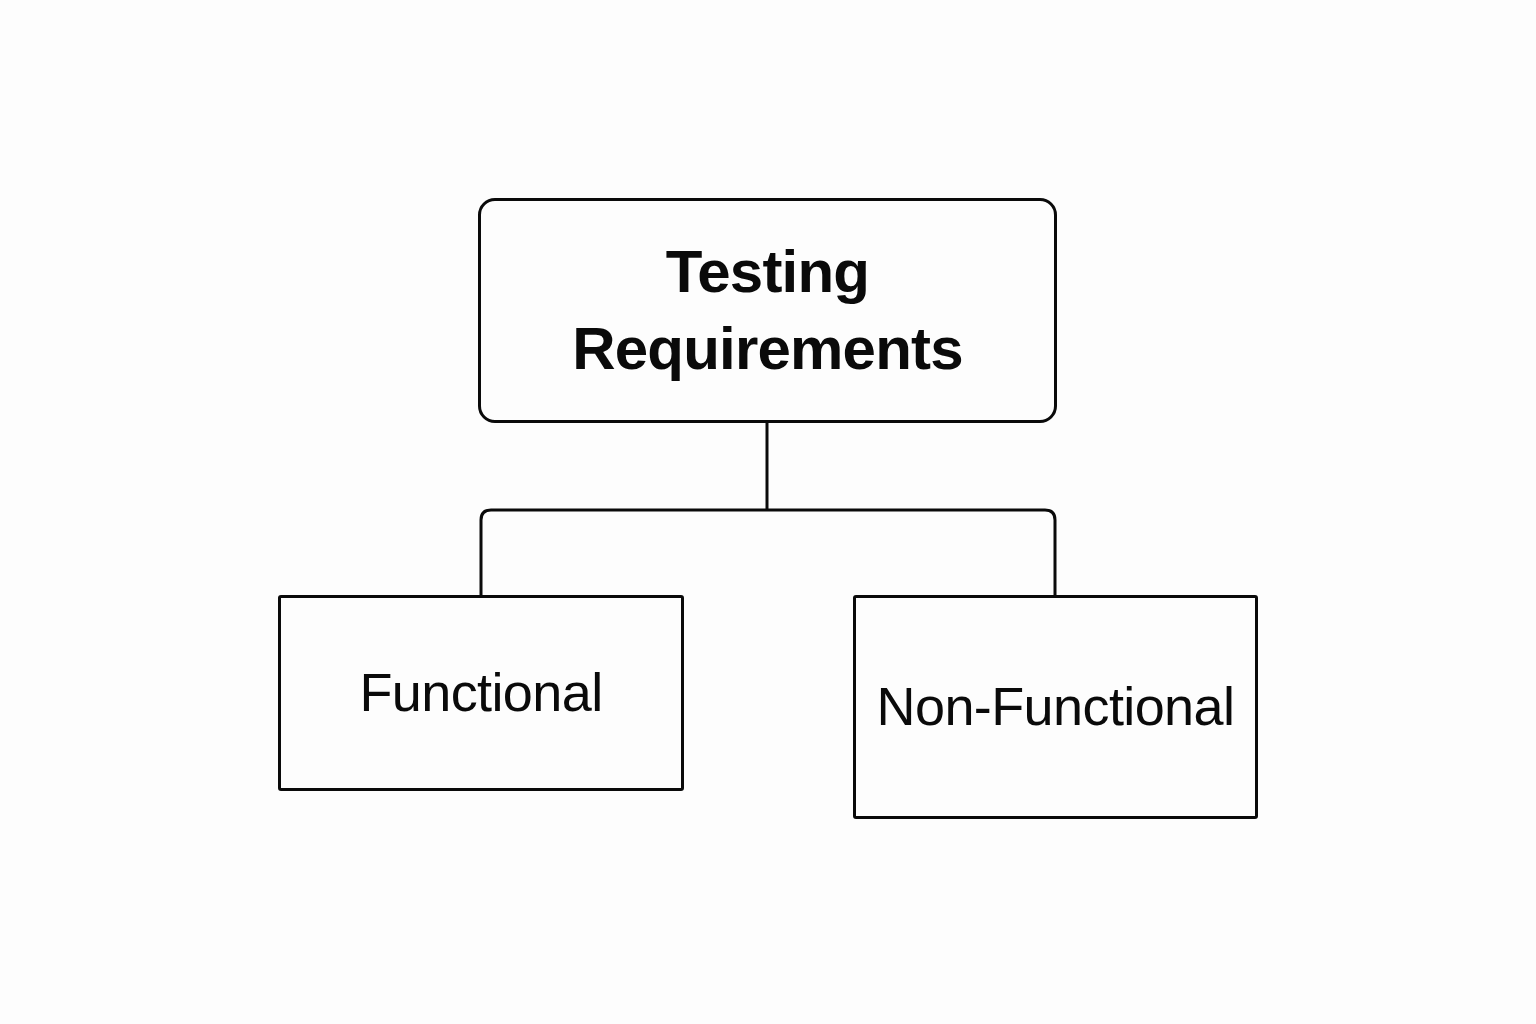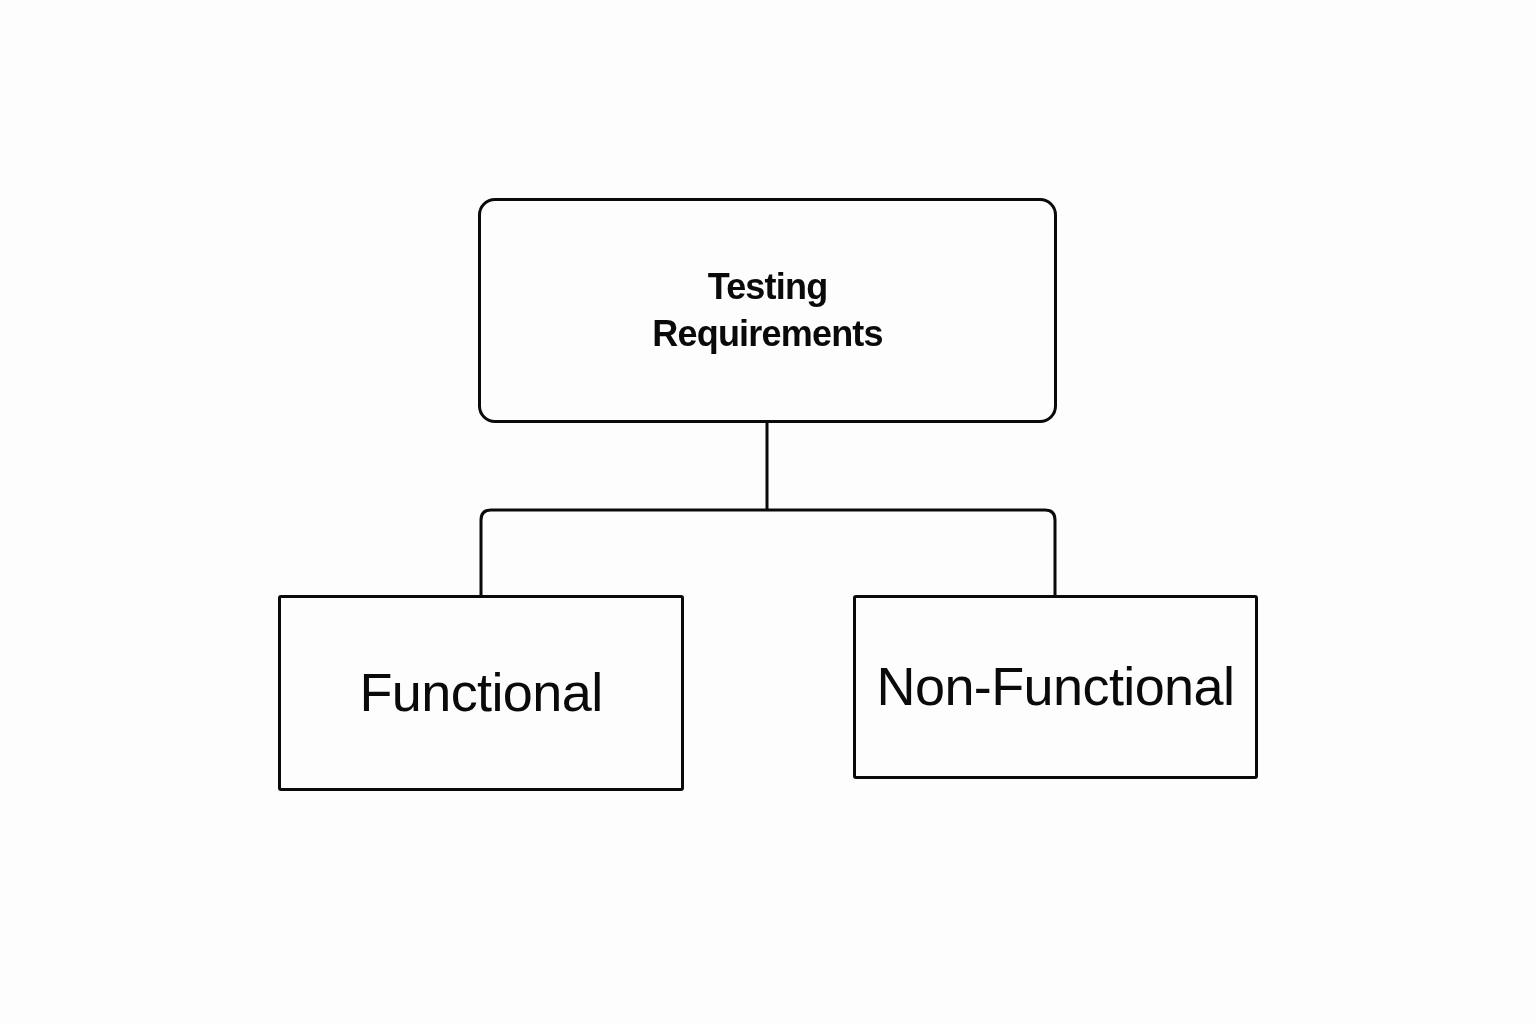--- a/index.html
+++ b/index.html
@@ -56,37 +56,37 @@
 
   
   #node-root {
     left: 478px;
     top: 198px;
     width: 579px;
     height: 225px;
     border-radius: 17px;
   }
   #node-root .node-label {
-    font-size: 36px;
+    font-size: 60px;
     font-weight: 700;
     letter-spacing: -0.8px;
   }
 
   
   #node-functional {
     left: 278px;
     top: 595px;
     width: 406px;
     height: 196px;
   }
   #node-non-functional {
     left: 853px;
     top: 595px;
     width: 405px;
-    height: 184px;
+    height: 224px;
   }
   #node-functional .node-label,
   #node-non-functional .node-label {
     font-size: 54px;
     font-weight: 400;
     letter-spacing: -0.6px;
   }
 </style>
 </head>
 <body>

